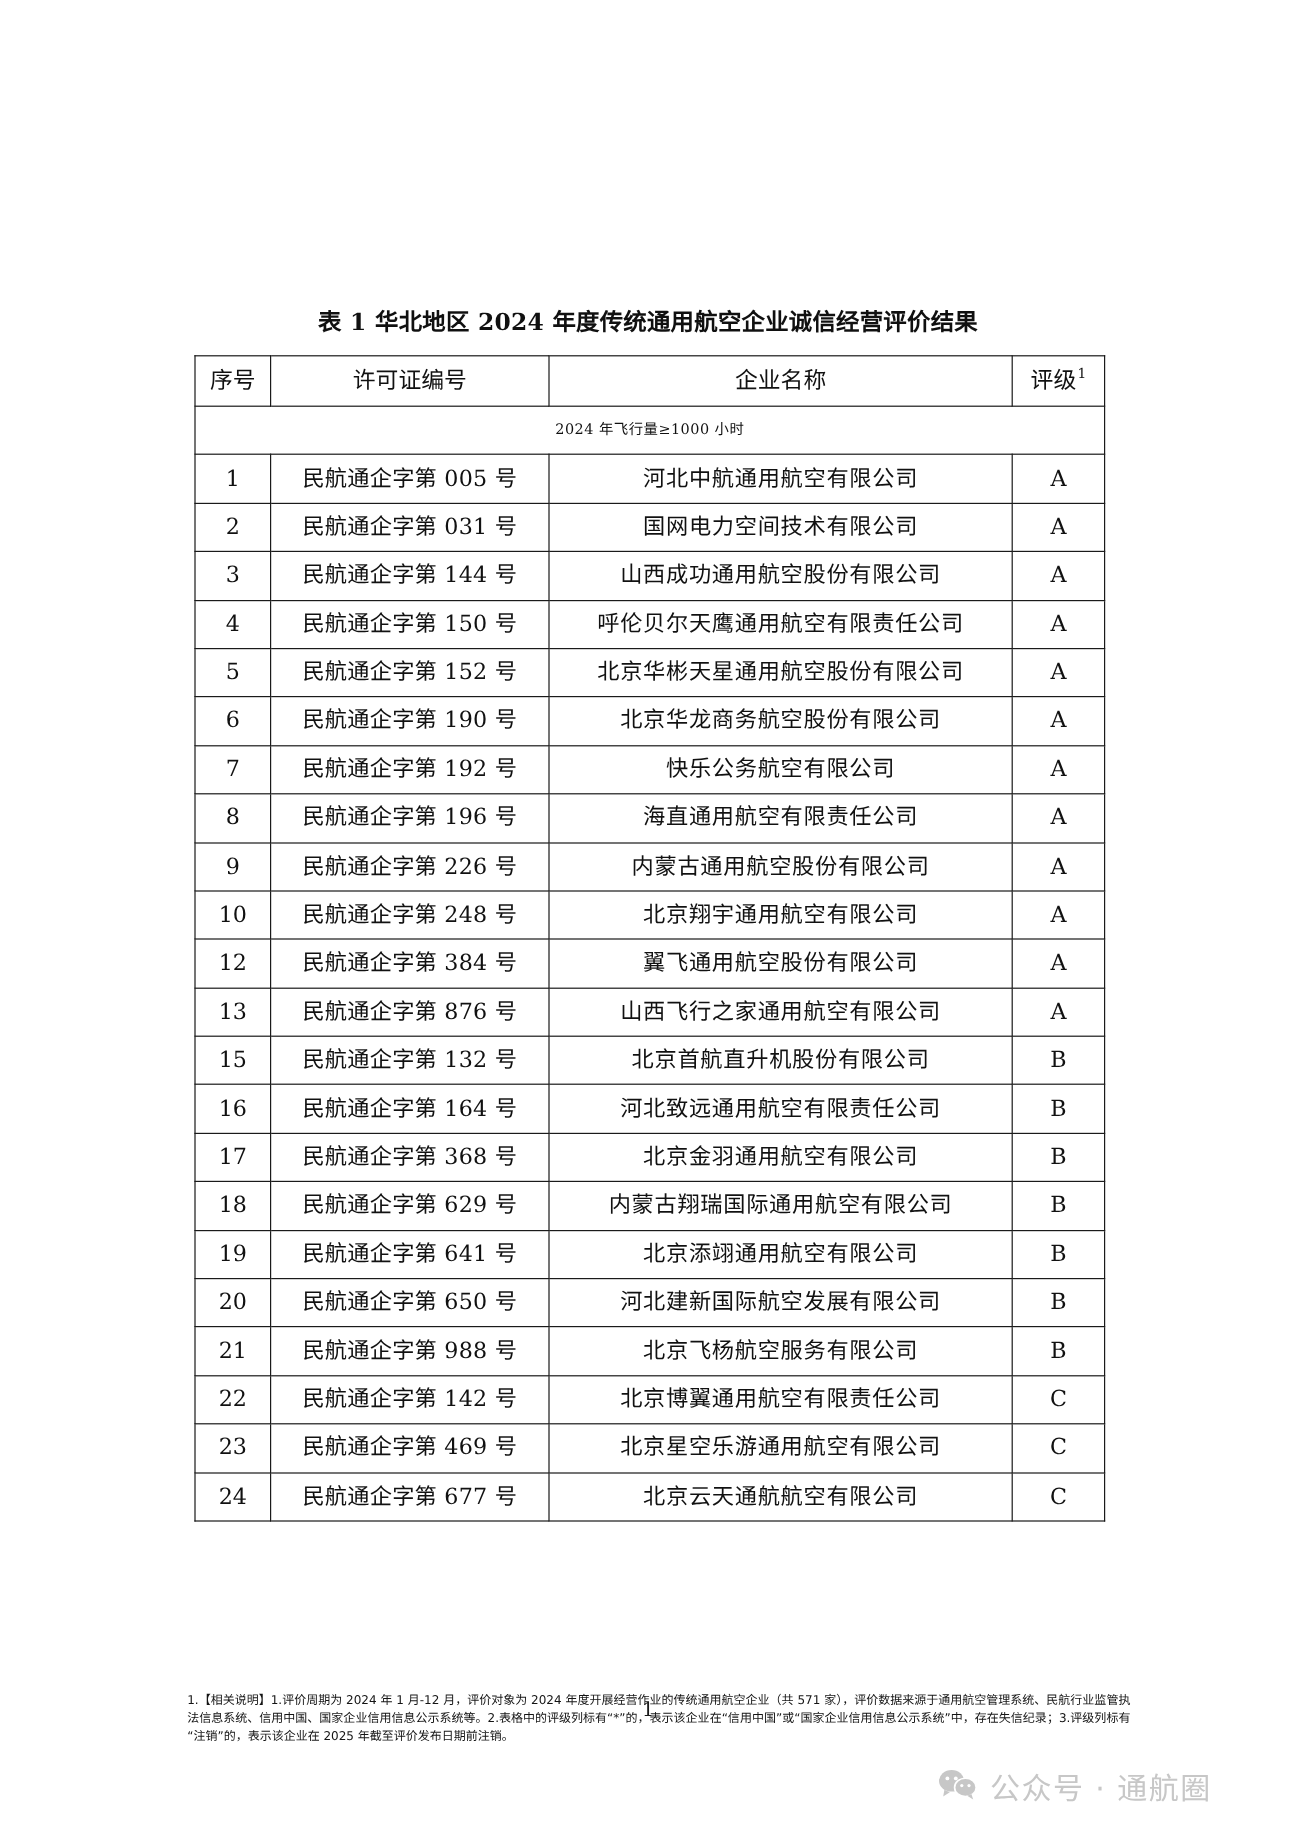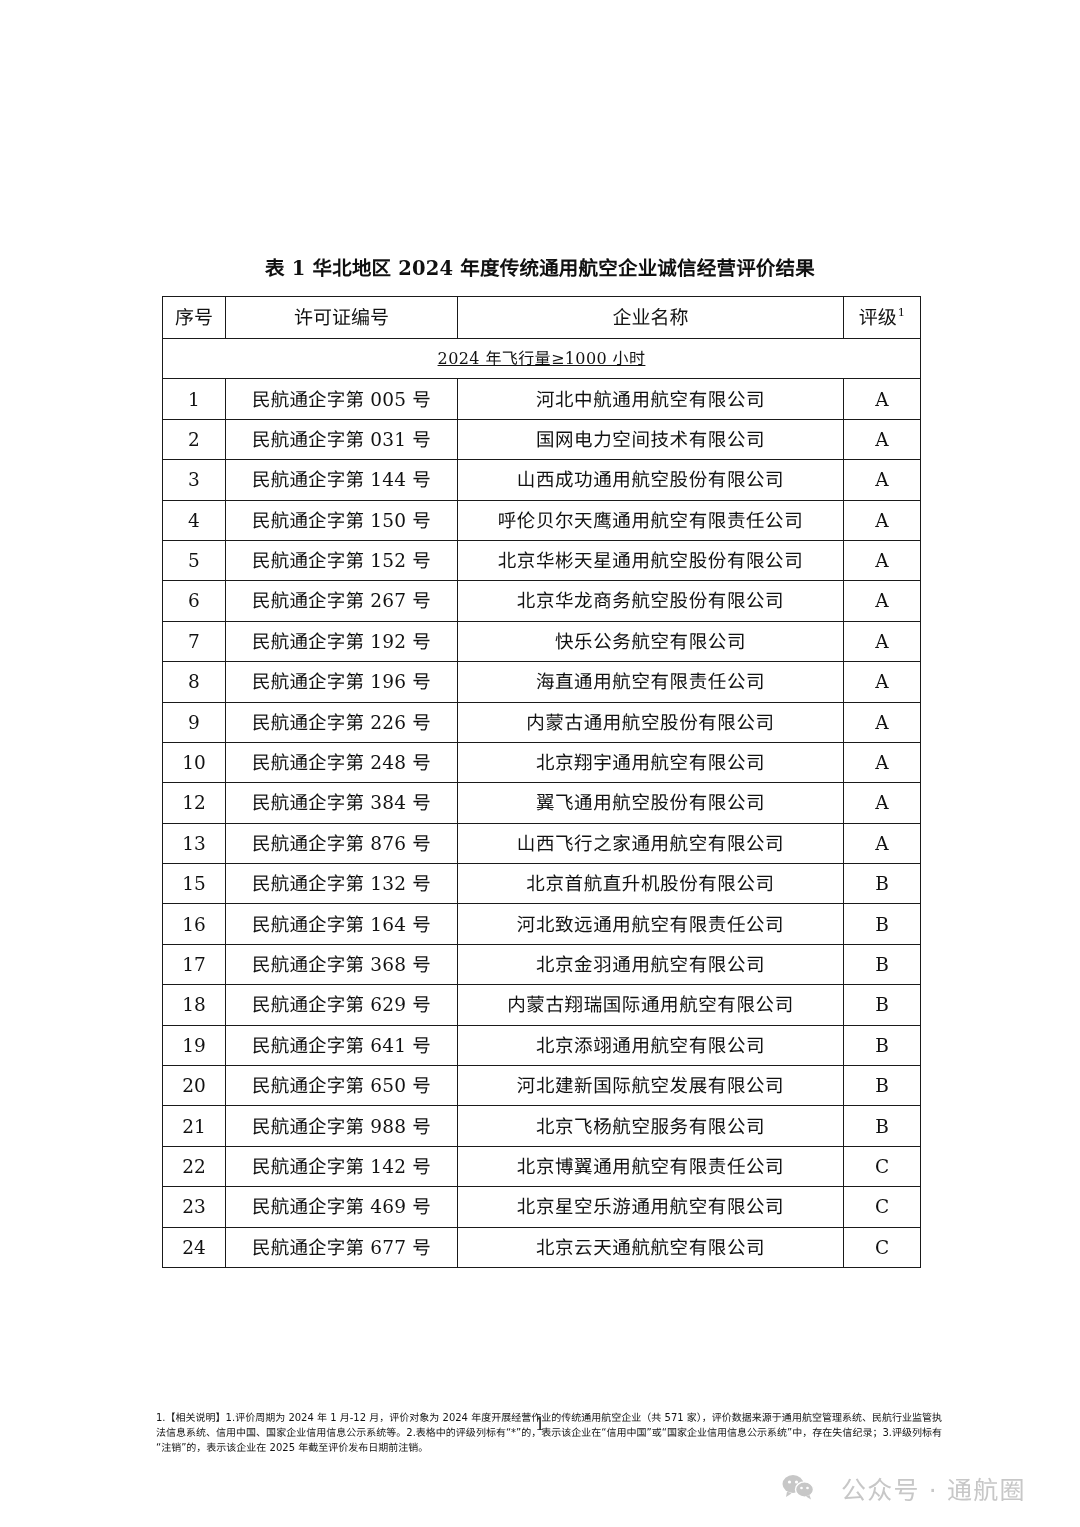--- a/index.html
+++ b/index.html
@@ -80,23 +80,22 @@
     line-height: 1.25;
     font-weight: normal;
     white-space: nowrap;
   }
   table.grid thead th {
     height: 41px;
     font-size: 19px;
   }
   td.span-row {
     height: 41px;
-    font-size: 16px;
+    font-size: 12px;
     letter-spacing: 0.4px;
-    text-decoration: underline;
   }
   .sup {
     font-size: 11.5px;
     vertical-align: super;
     line-height: 0;
     margin-left: 1px;
   }
   .cell-lic { letter-spacing: 0.2px; }
   .cell-name { letter-spacing: 0.6px; }
   .cell-grade { font-family: "DejaVu Serif", "Liberation Serif", serif; }
@@ -127,21 +126,21 @@
     color: #1a1a1a;
   }
 
   
   .watermark {
     position: absolute;
     left: 782px;
     top: 1470px;
     display: flex;
     align-items: center;
-    gap: 25px;
+    gap: 9px;
     color: #c7c7c7;
     font-family: "DejaVu Sans", "Liberation Sans", sans-serif;
     font-size: 25px;
     letter-spacing: 1.2px;
     user-select: none;
   }
   .watermark svg { display: block; }
 </style>
 </head>
 <body>
@@ -196,21 +195,21 @@
             <td class="cell-grade">A</td>
           </tr>
           <tr>
             <td class="cell-idx">5</td>
             <td class="cell-lic">民航通企字第 152 号</td>
             <td class="cell-name">北京华彬天星通用航空股份有限公司</td>
             <td class="cell-grade">A</td>
           </tr>
           <tr>
             <td class="cell-idx">6</td>
-            <td class="cell-lic">民航通企字第 267 号</td>
+            <td class="cell-lic">民航通企字第 190 号</td>
             <td class="cell-name">北京华龙商务航空股份有限公司</td>
             <td class="cell-grade">A</td>
           </tr>
           <tr>
             <td class="cell-idx">7</td>
             <td class="cell-lic">民航通企字第 192 号</td>
             <td class="cell-name">快乐公务航空有限公司</td>
             <td class="cell-grade">A</td>
           </tr>
           <tr>

